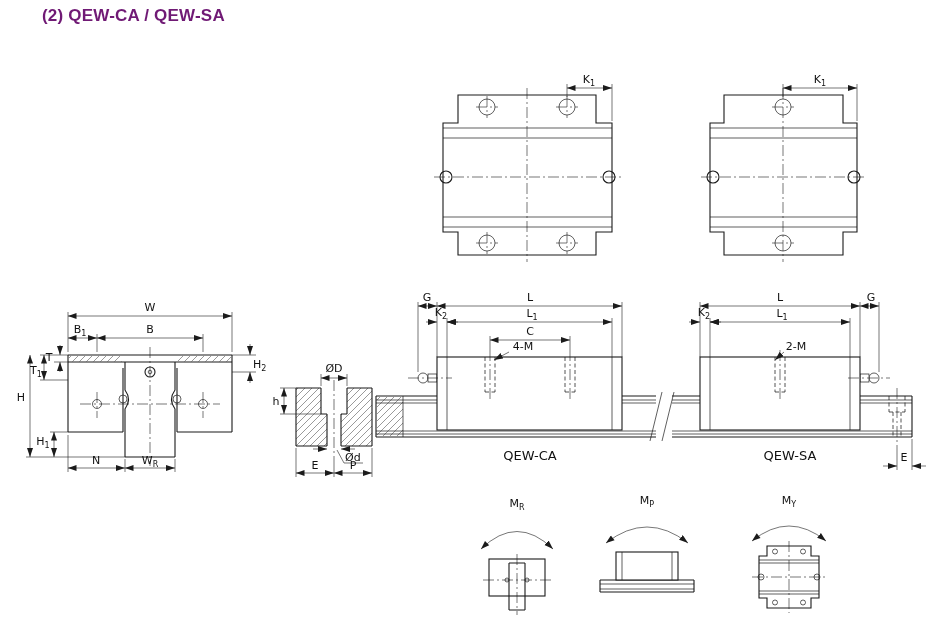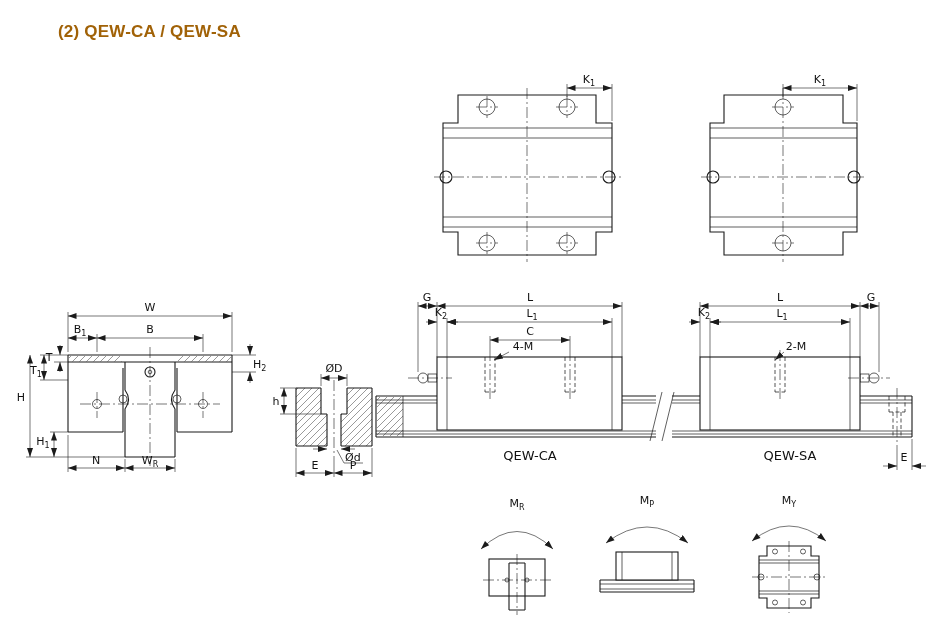--- a/index.html
+++ b/index.html
@@ -1,19 +1,19 @@
 <!DOCTYPE html>
 <html><head>
 <meta charset="utf-8">
 <style>
   html,body{margin:0;padding:0}
   body{width:934px;height:622px;background:#fff;position:relative;overflow:hidden;
        font-family:"DejaVu Sans",sans-serif}
-  .title{position:absolute;left:42px;top:6px;margin:16px;
-         font:bold 17px "Liberation Sans",sans-serif;color:#a16207;letter-spacing:.2px}
+  .title{position:absolute;left:42px;top:6px;margin:0;
+         font:bold 17px "Liberation Sans",sans-serif;color:#701a75;letter-spacing:.2px}
   svg{position:absolute;left:0;top:0}
   .ol{fill:none;stroke:#1b1b1b;stroke-width:1.1;stroke-linejoin:miter;stroke-linecap:butt}
   .tl{fill:none;stroke:#1b1b1b;stroke-width:0.7}
   .dim{fill:none;stroke:#1b1b1b;stroke-width:0.6}
   .cl{fill:none;stroke:#1b1b1b;stroke-width:0.6;stroke-dasharray:11 3 2 3}
   .hid{fill:none;stroke:#1b1b1b;stroke-width:0.75;stroke-dasharray:4 2.5}
   .wht{fill:#fff}
   text{font-family:"DejaVu Sans",sans-serif;font-size:11px;fill:#111}
   .sub{font-size:8px}
   .big{font-size:13px}

